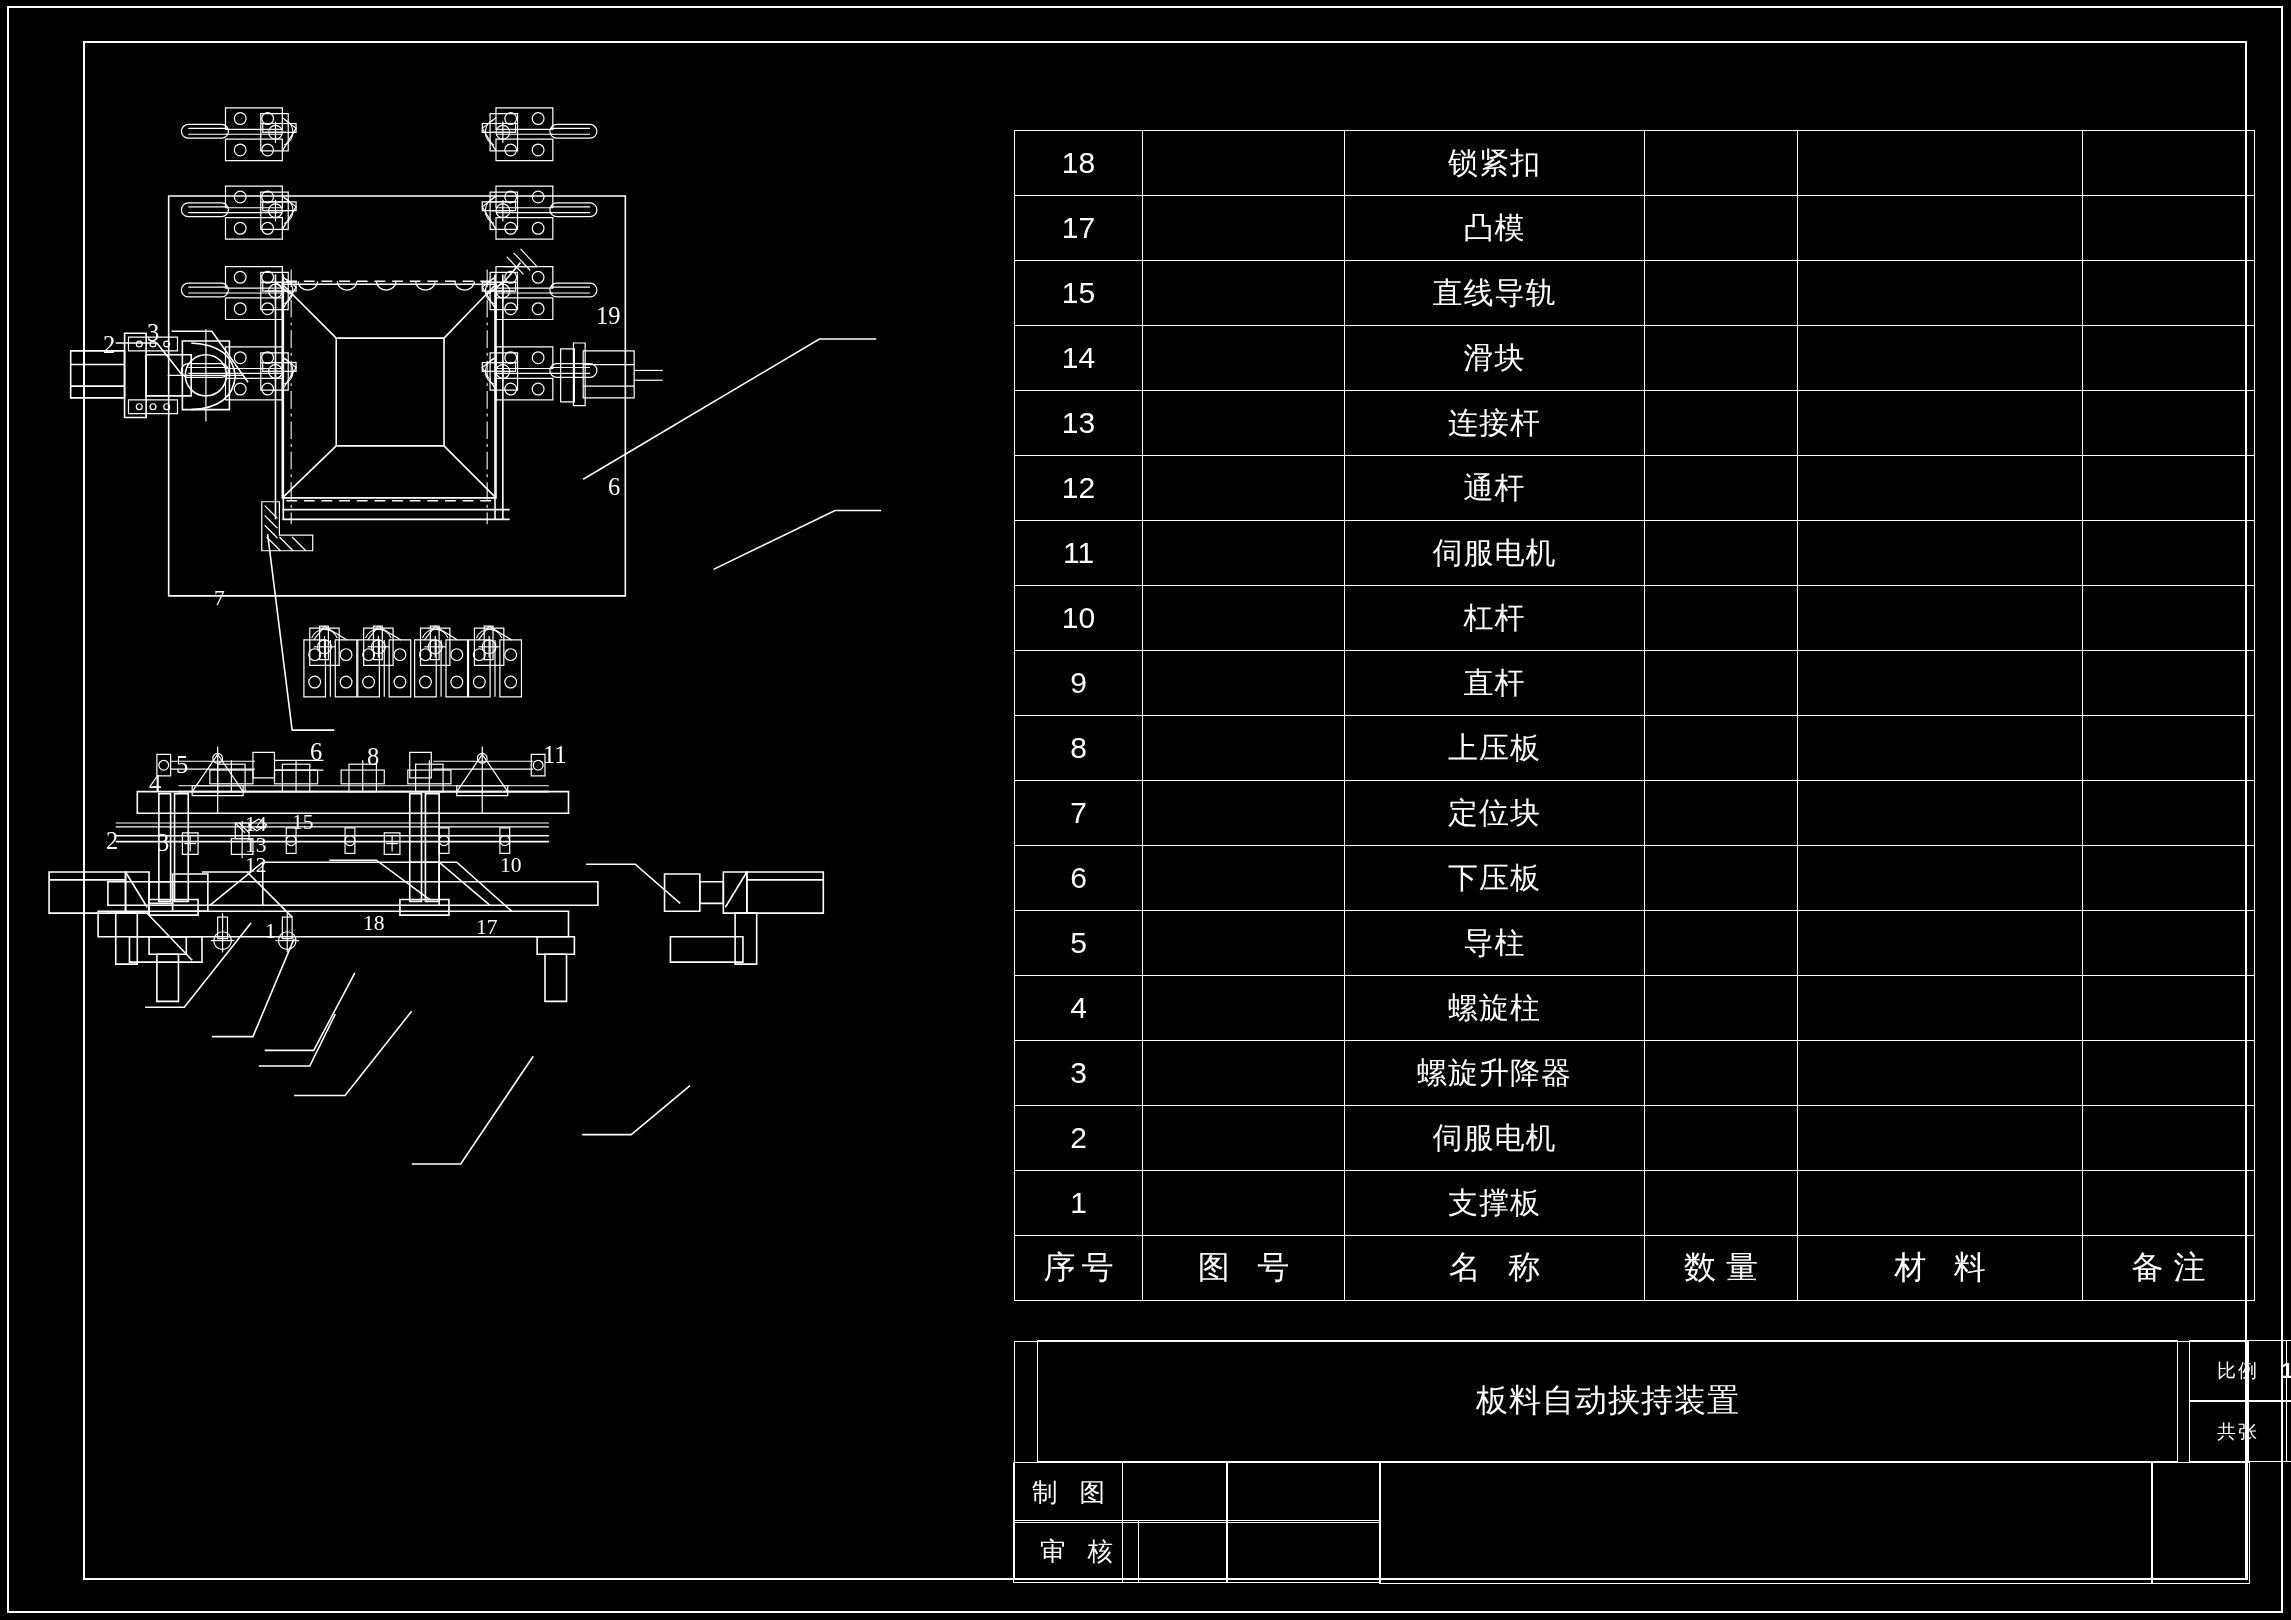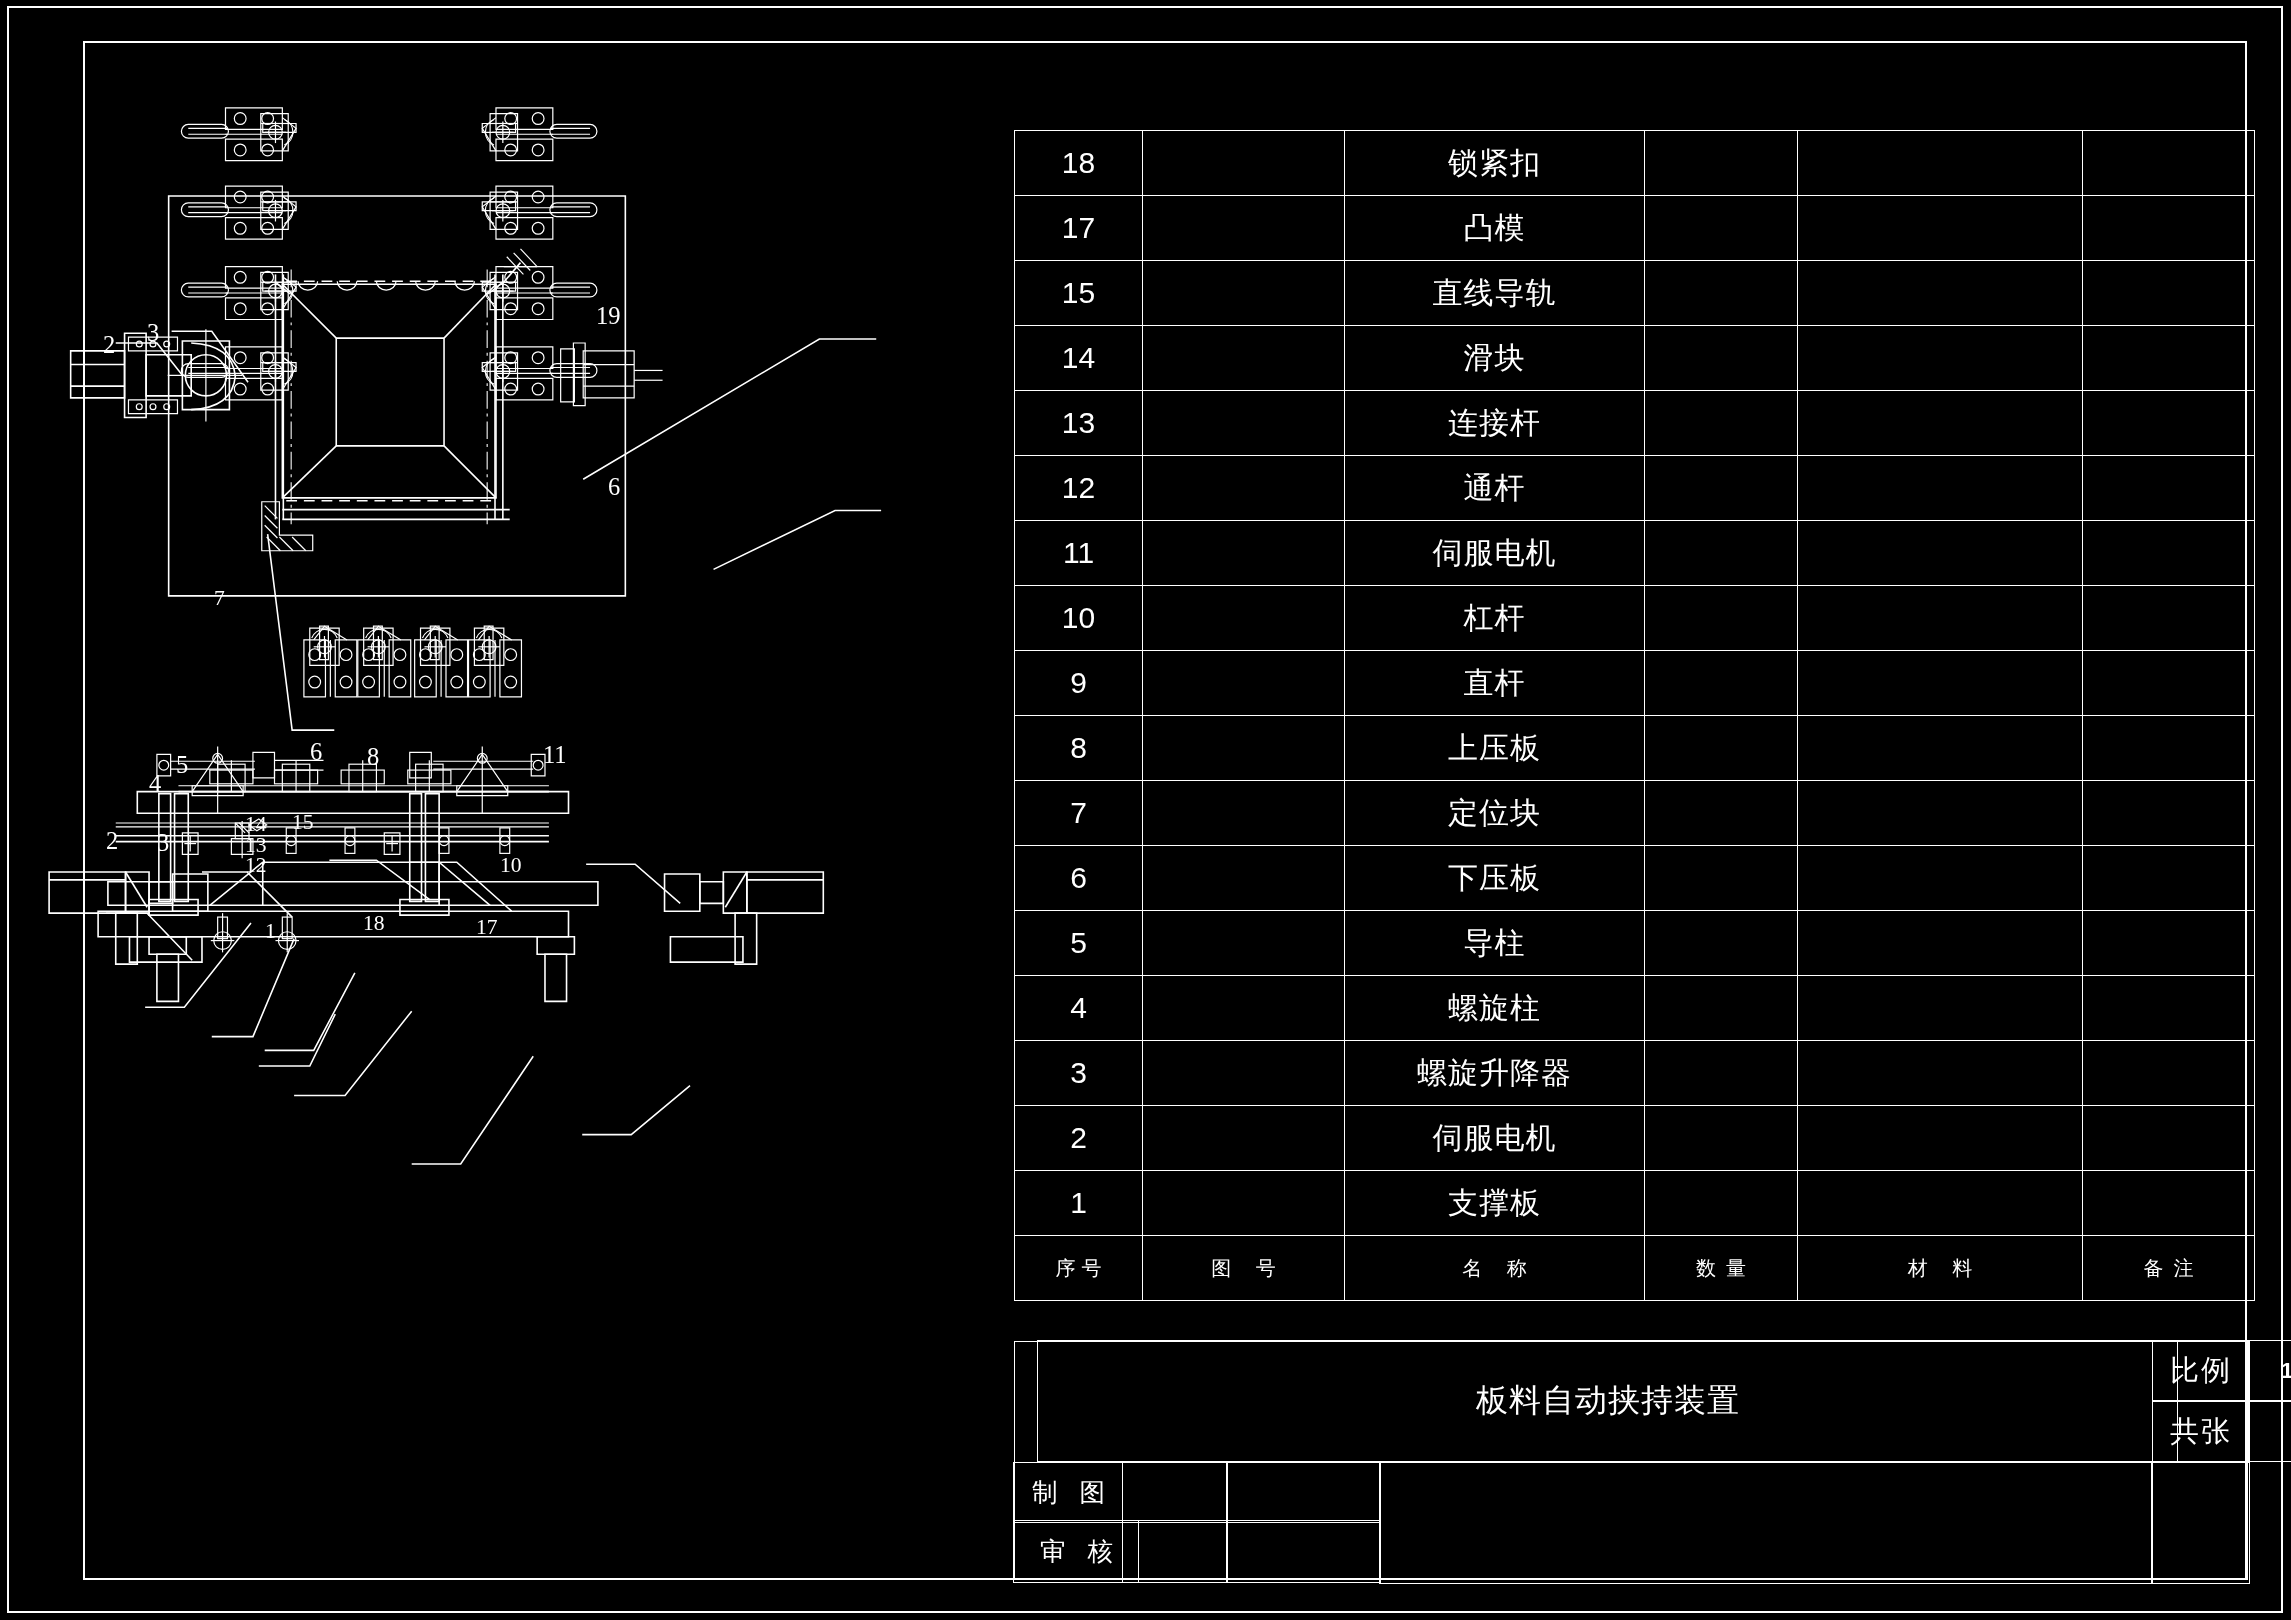--- a/index.html
+++ b/index.html
@@ -30,31 +30,31 @@
   .parts-table{position:absolute;left:1014px;top:130px;width:1234px;
                border-collapse:collapse;table-layout:fixed;}
   .parts-table td{border:1.6px solid #ffffff;height:64px;padding:0;
                   text-align:center;vertical-align:middle;color:#fff;}
   .c-no   {width:127px;font-size:30px;font-family:"Liberation Sans","DejaVu Sans",sans-serif;}
   .c-dwg  {width:201px;}
   .c-name {width:299px;font-size:30px;letter-spacing:1px;}
   .c-qty  {width:152px;}
   .c-mat  {width:284px;}
   .c-note {width:171px;}
-  .hdr td {font-size:20px;letter-spacing:9.8px;padding-left:9.8px;margin-left:14px;}
+  .hdr td {font-size:32px;letter-spacing:9.8px;padding-left:9.8px;margin-left:14px;}
   .hdr .c-no{letter-spacing:5.9px;padding-left:5.9px;}
 
   
   .tb{position:absolute;left:1014px;top:1341px;width:1234px;height:239px;
       border:1.6px solid #ffffff;box-sizing:border-box;}
   .tb .cell{position:absolute;box-sizing:border-box;border:1.6px solid #ffffff;
             display:flex;align-items:center;justify-content:center;color:#fff;}
   .tb-title{font-size:32px;letter-spacing:1px;margin-left:24px;}
   .tb-lbl{font-size:25.5px;letter-spacing:7.8px;padding-left:7.8px;}
-  .tb-lbl2{font-size:29px;letter-spacing:2px;}
+  .tb-lbl2{font-size:19px;letter-spacing:2px;margin-left:37px;}
   .tb-val{font-size:22.5px;font-family:"Liberation Sans","DejaVu Sans",sans-serif;font-weight:bold;}
 </style>
 </head>
 <body>
 
 <div id="root">
 
   <div class="outer-border"></div>
   <div class="inner-frame"></div>
 

